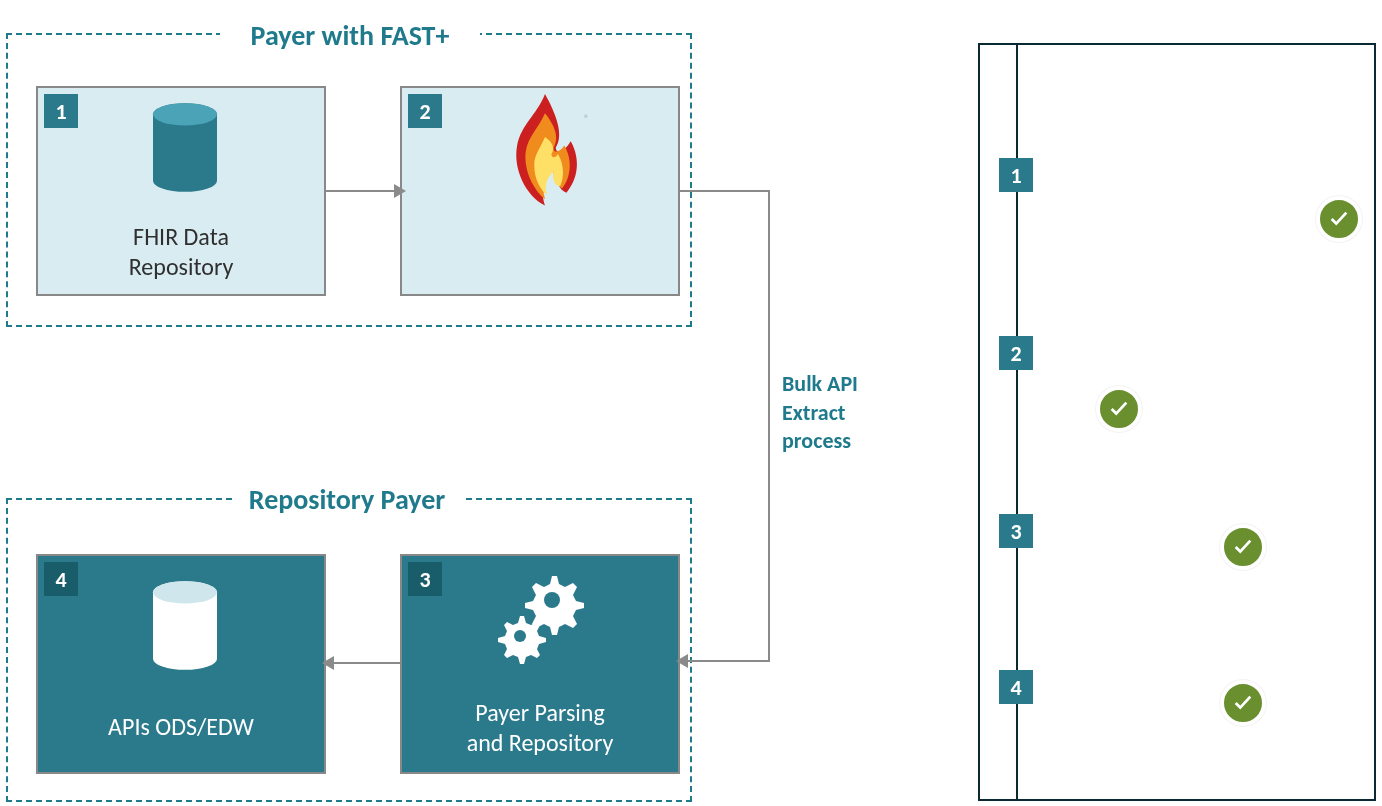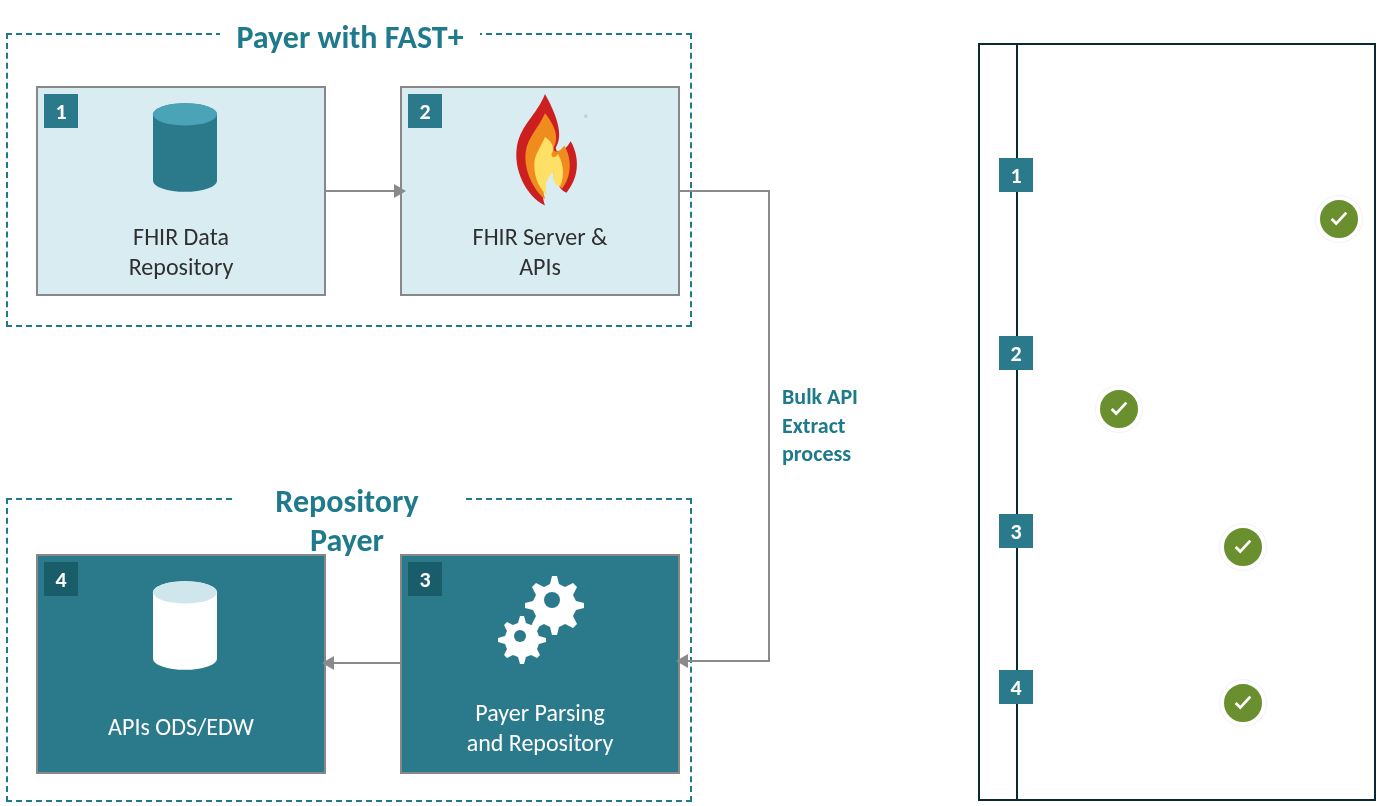--- a/index.html
+++ b/index.html
@@ -13,21 +13,21 @@
   .dashed-box {
     position: absolute;
     border: 2px dashed #1f7a8c;
     background: transparent;
   }
   .box-title {
     position: absolute;
     background: #fff;
     color: #1f7a8c;
     font-weight: 600;
-    font-size: 32px;
+    font-size: 28px;
     padding: 0 10px;
     text-align: center;
   }
   .node {
     position: absolute;
     border: 2px solid #888;
   }
   .node-light {
     background: #d9ecf2;
   }
@@ -142,24 +142,20 @@
 </div>
 
 <div class="node node-light" style="left:400px; top:86px; width:280px; height:210px;">
   <div class="num-badge">2</div>
   <span class="r-small" style="left:182px; top:24px;">®</span>
   <svg width="90" height="118" viewBox="0 0 80 110" style="position:absolute; left:98px; top:6px;">
     <path fill="#cc2020" d="M40 0 C32 20 18 28 14 48 C10 70 22 95 40 104 C35 88 40 76 50 68 C48 80 54 90 60 92 C70 80 74 62 64 44 C58 54 50 56 50 50 C58 38 50 18 40 0 Z"></path>
     <path fill="#f08c1e" d="M40 18 C34 32 24 40 22 54 C20 72 30 90 40 98 C36 84 42 74 48 68 C46 78 52 86 56 88 C64 78 66 62 58 48 C54 54 48 56 48 50 C54 40 48 28 40 18 Z"></path>
     <path fill="#ffe066" d="M40 40 C36 50 30 56 30 66 C30 80 36 90 42 94 C38 84 44 76 48 72 C46 80 50 86 54 86 C58 78 58 66 52 56 C50 60 46 60 46 56 C50 50 46 44 40 40 Z"></path>
   </svg>
-  <div class="node-label">
-    <span>FHIR Server &amp;</span><br>
-    <span>APIs</span>
-  </div>
 </div>
 
 <div class="arrow" style="left:326px; top:190px; width:72px;"></div>
 <div class="arrow-head" style="left:394px; top:184px; border-left:12px solid #8a8a8a; border-top:7px solid transparent; border-bottom:7px solid transparent;"></div>
 
 <div class="dashed-box" style="left:6px; top:498px; width:686px; height:304px;"></div>
 <div class="box-title" style="left:232px; top:482px; width:230px;">Repository Payer</div>
 
 <div class="node node-dark" style="left:36px; top:554px; width:290px; height:220px;">
   <div class="num-badge" style="background:#195d6b;">4</div>
@@ -195,21 +191,21 @@
 </div>
 
 <div class="arrow" style="left:330px; top:662px; width:70px;"></div>
 <div class="arrow-head" style="left:322px; top:656px; border-right:12px solid #8a8a8a; border-top:7px solid transparent; border-bottom:7px solid transparent;"></div>
 
 <div class="arrow" style="left:680px; top:190px; width:90px;"></div>
 <div class="arrow arrow-v" style="left:768px; top:190px; height:472px; width:2px;"></div>
 <div class="arrow" style="left:684px; top:660px; width:86px;"></div>
 <div class="arrow-head" style="left:676px; top:654px; border-right:12px solid #8a8a8a; border-top:7px solid transparent; border-bottom:7px solid transparent;"></div>
 
-<div class="api-label" style="left:782px; top:370px;margin-top:13px;">
+<div class="api-label" style="left:782px; top:370px;">
   <span>Bulk API</span><br>
   <span>Extract</span><br>
   <span>process</span>
 </div>
 
 <div class="right-panel" style="left:978px; top:43px; width:398px; height:758px;"></div>
 <div class="vline" style="left:1016px; top:45px; height:754px;"></div>
 
 <div class="side-num" style="left:999px; top:158px;">1</div>
 <div class="side-num" style="left:999px; top:336px;">2</div>

